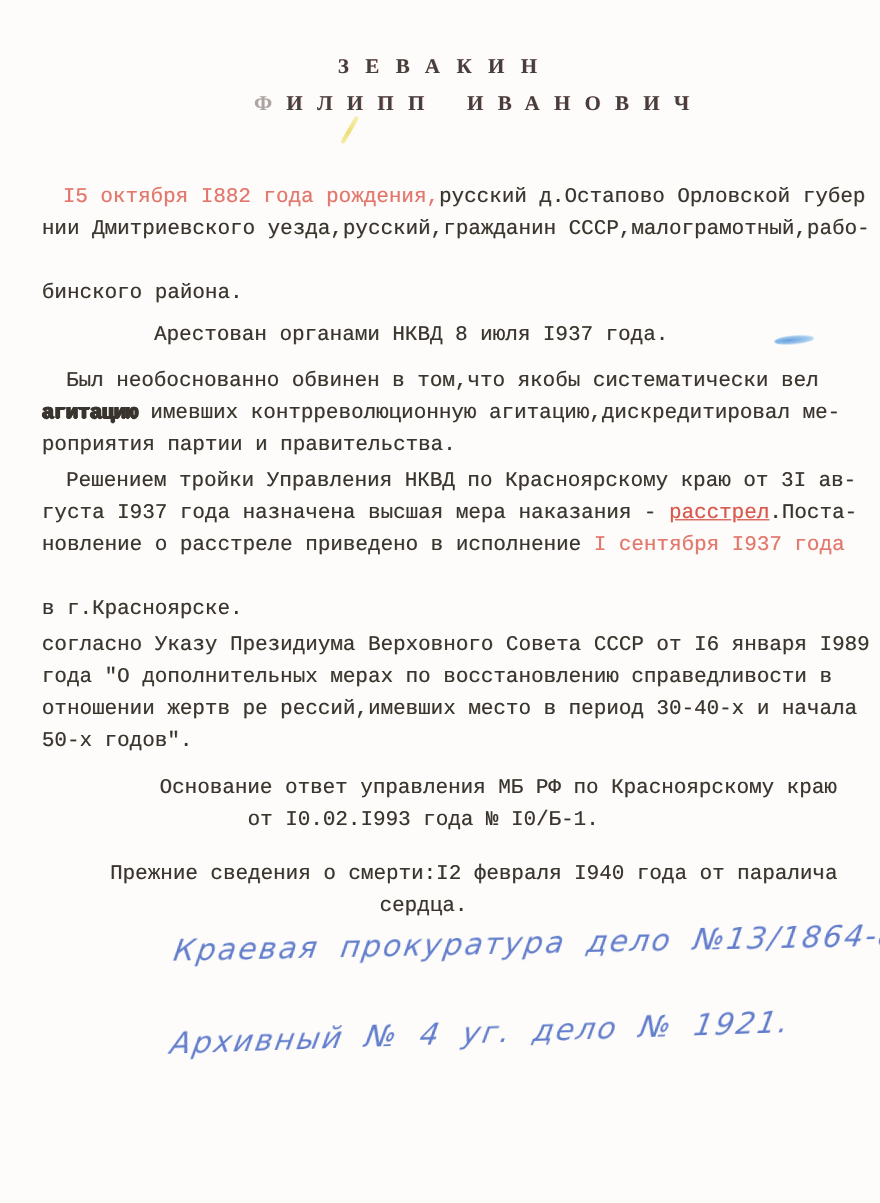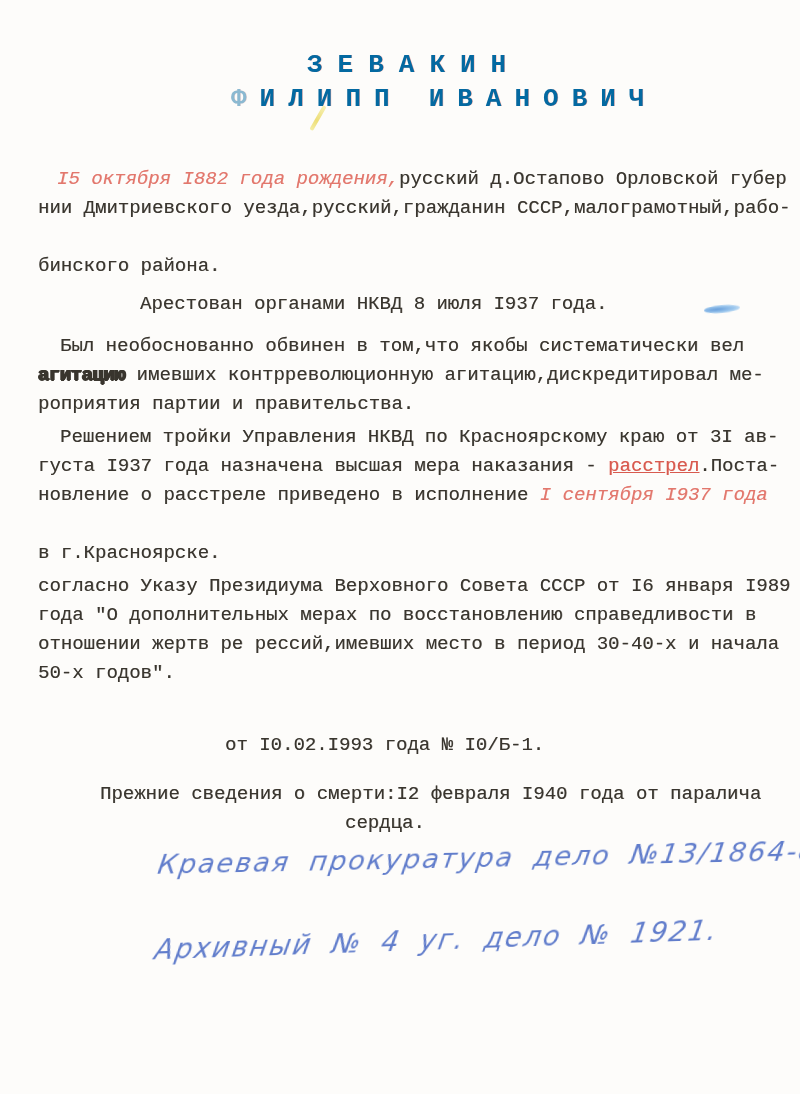--- a/index.html
+++ b/index.html
@@ -6,30 +6,30 @@
   .page{
     position:relative;width:800px;height:1094px;margin:0;
     background:#fdfcfa;overflow:hidden;
     font-family:"Liberation Mono","DejaVu Sans Mono",monospace;
   }
   
   .tl{
     position:absolute;white-space:pre;font-size:19px;line-height:26px;
     color:#39352e;text-shadow:0.4px 0 0 rgba(57,53,46,.5);
   }
-  .red{color:#dd5a4e;opacity:.82;text-shadow:0.4px 0 0 rgba(221,90,78,.5);font-style:italic;}
+  .red{color:#dd5a4e;opacity:.82;text-shadow:0.4px 0 0 rgba(221,90,78,.5);}
   .red-strong{color:#d5493d;opacity:.9;text-shadow:0.4px 0 0 rgba(213,73,61,.55);text-decoration:underline;}
   .overtype{
     font-weight:bold;letter-spacing:-0.5px;
     text-shadow:0.9px 0 0 currentColor,-0.9px 0 0 currentColor,0 0.5px 0 currentColor;
   }
   
   .hdr{
-    position:absolute;white-space:pre;font-size:26px;font-weight:bold;
-    color:#0369a1;text-shadow:0.5px 0 0 rgba(226,90,79,.5);
+    position:absolute;white-space:pre;font-size:19px;font-weight:bold;
+    color:#404040;text-shadow:0.5px 0 0 rgba(226,90,79,.5);font-family:Liberation Serif, serif;
   }
   .faint{opacity:.45;}
   .gap{display:inline-block;width:26px;}
   
   .hand{
     position:absolute;white-space:pre;
     font-family:"DejaVu Sans",sans-serif;font-style:italic;
     color:#3b5ec0;opacity:.8;filter:blur(.45px);
     letter-spacing:2px;word-spacing:9px;
   }
@@ -72,20 +72,21 @@
   <div class="tl" style="left:60px;top:424px">Решением тройки Управления НКВД по Красноярскому краю от 3I ав-</div>
   <div class="tl" style="left:38px;top:453px"><span>густа I937 года назначена высшая мера наказания - </span><span class="red-strong">расстрел</span><span>.Поста-</span></div>
   <div class="tl" style="left:38px;top:482px"><span>новление о расстреле приведено в исполнение </span><span class="red">I сентября I937 года</span></div>
   <div class="tl" style="left:38px;top:540px">в г.Красноярске.</div>
 
   <div class="tl" style="left:38px;top:573px">согласно Указу Президиума Верховного Совета СССР от I6 января I989</div>
   <div class="tl" style="left:38px;top:602px">года "О дополнительных мерах по восстановлению справедливости в</div>
   <div class="tl" style="left:38px;top:631px">отношении жертв ре рессий,имевших место в период 30-40-х и начала</div>
   <div class="tl" style="left:38px;top:660px">50-х годов".</div>
 
+  <div class="tl" style="left:145px;top:703px">Основание ответ управления МБ РФ по Красноярскому краю</div>
   <div class="tl" style="left:225px;top:732px">от I0.02.I993 года № I0/Б-1.</div>
 
   <div class="tl" style="left:100px;top:781px">Прежние сведения о смерти:I2 февраля I940 года от паралича</div>
   <div class="tl" style="left:345px;top:810px">сердца.</div>
 
   <div class="hand hand1">Краевая прокуратура дело №13/1864-89</div>
   <div class="hand hand2">Архивный № 4 уг. дело № 1921.</div>
 
 </div>
 

